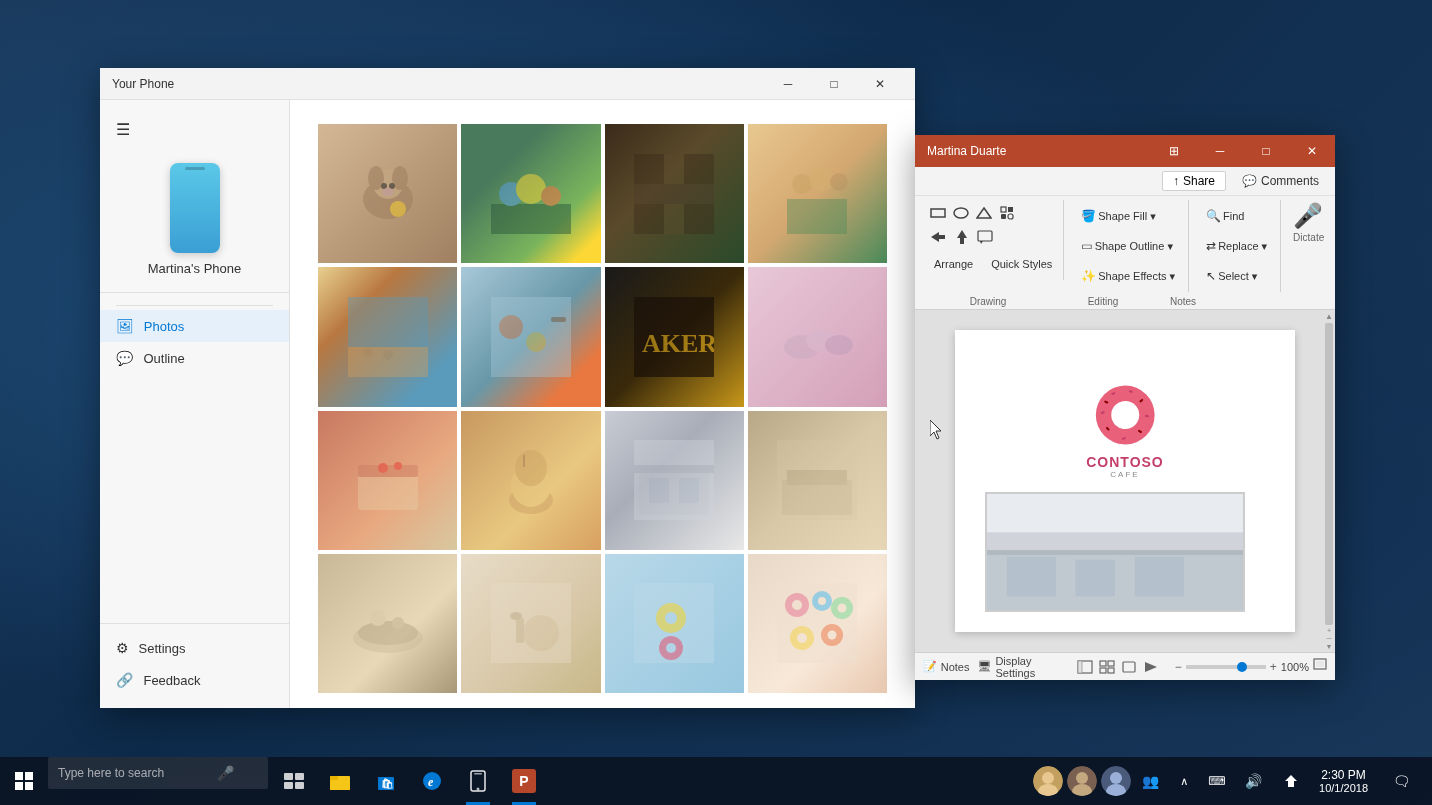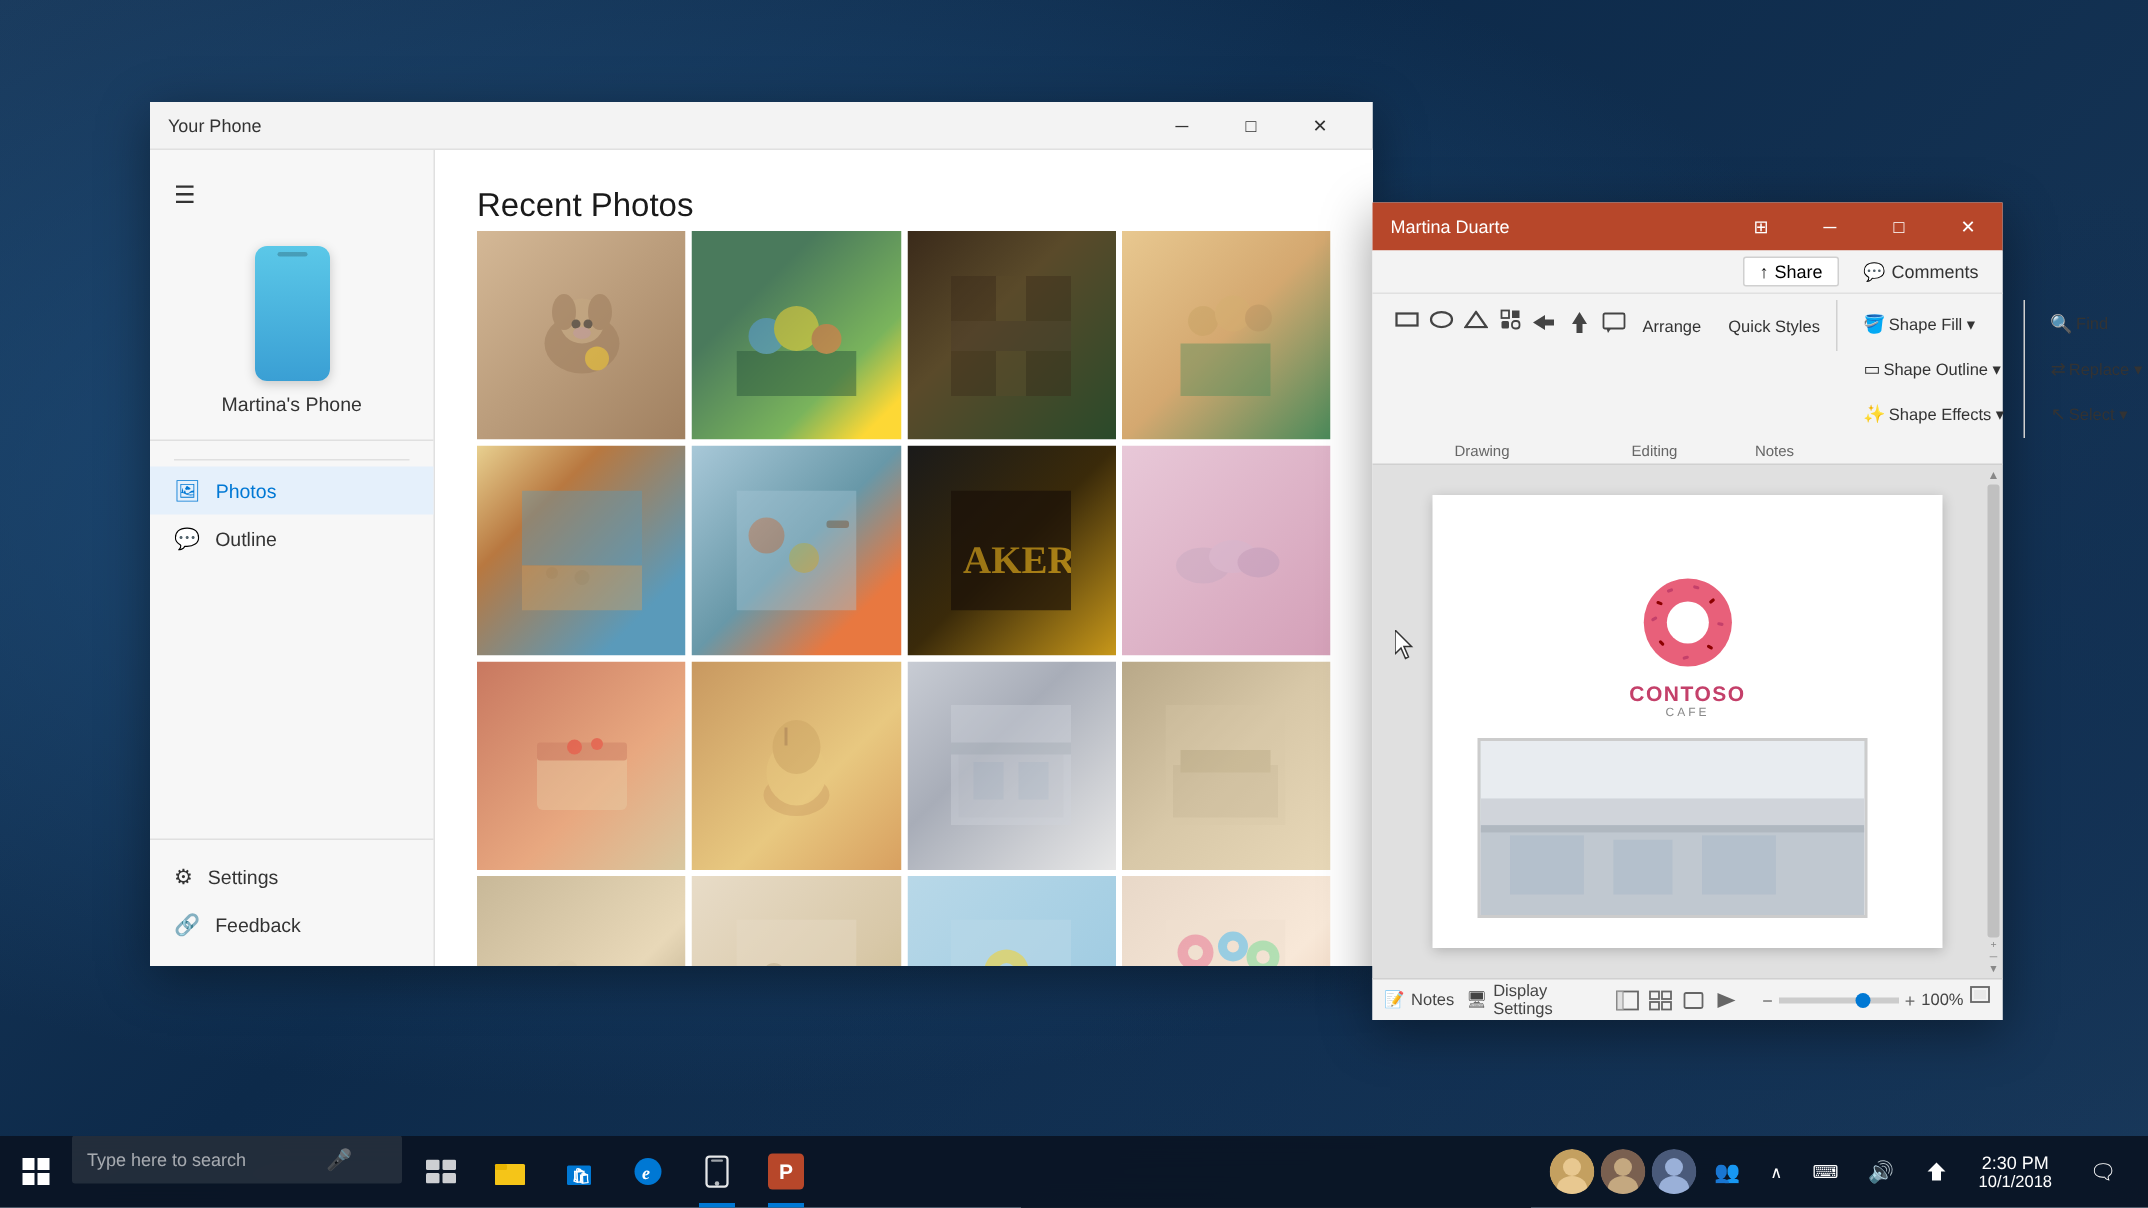--- a/index.html
+++ b/index.html
@@ -198,21 +198,21 @@
     }
 
     .taskbar-avatar svg { width: 100%; height: 100%; }
 
     
     .phone-window {
       position: absolute;
       top: 68px;
       left: 100px;
       width: 815px;
-      height: 576px;
+      height: 640px;
       background: white;
       box-shadow: 0 8px 32px rgba(0,0,0,0.4);
       display: flex;
       flex-direction: column;
       z-index: 10;
     }
 
     .phone-titlebar {
       height: 32px;
       background: #f3f3f3;
@@ -679,21 +679,20 @@
           <span>Settings</span>
         </div>
         <div class="sidebar-nav-item">
           <span class="sidebar-nav-icon">🔗</span>
           <span>Feedback</span>
         </div>
       </div>
     </div>
 
     <div class="phone-main">
-      <h1 class="photos-title">Recent Photos</h1>
 
       <div class="photo-grid">
 
         <div class="photo-cell">
           <div class="photo-cell-inner dog-photo">
             <svg width="80" height="80" viewBox="0 0 80 80" style="opacity:0.6">
               <ellipse cx="40" cy="45" rx="25" ry="20" fill="#a08060"></ellipse>
               <circle cx="40" cy="30" r="15" fill="#c4a882"></circle>
               <ellipse cx="28" cy="24" rx="8" ry="12" fill="#a08060"></ellipse>
               <ellipse cx="52" cy="24" rx="8" ry="12" fill="#a08060"></ellipse>
@@ -889,21 +888,21 @@
         <span>Share</span>
       </button>
       <button class="ribbon-comments-btn">
         <span>💬</span>
         <span>Comments</span>
       </button>
     </div>
 
     <div style="display:flex; align-items:flex-start; padding: 4px 8px; gap:4px;">
 
-      <div style="display:flex; flex-direction:row; padding:2px 4px; border-right:1px solid #d0d0d0;">
+      <div style="display:flex; flex-direction:column; padding:2px 4px; border-right:1px solid #d0d0d0;">
         <div style="display:flex; gap:1px;">
 
           <div class="shape-icon">
             <svg width="16" height="12">
                 <rect x="1" y="2" width="14" height="8" fill="none" stroke="#444" stroke-width="1.5"></rect>
               </svg>
           </div>
           <div class="shape-icon">
             <svg width="16" height="12">
                 <ellipse cx="8" cy="6" rx="7" ry="5" fill="none" stroke="#444" stroke-width="1.5"></ellipse>

